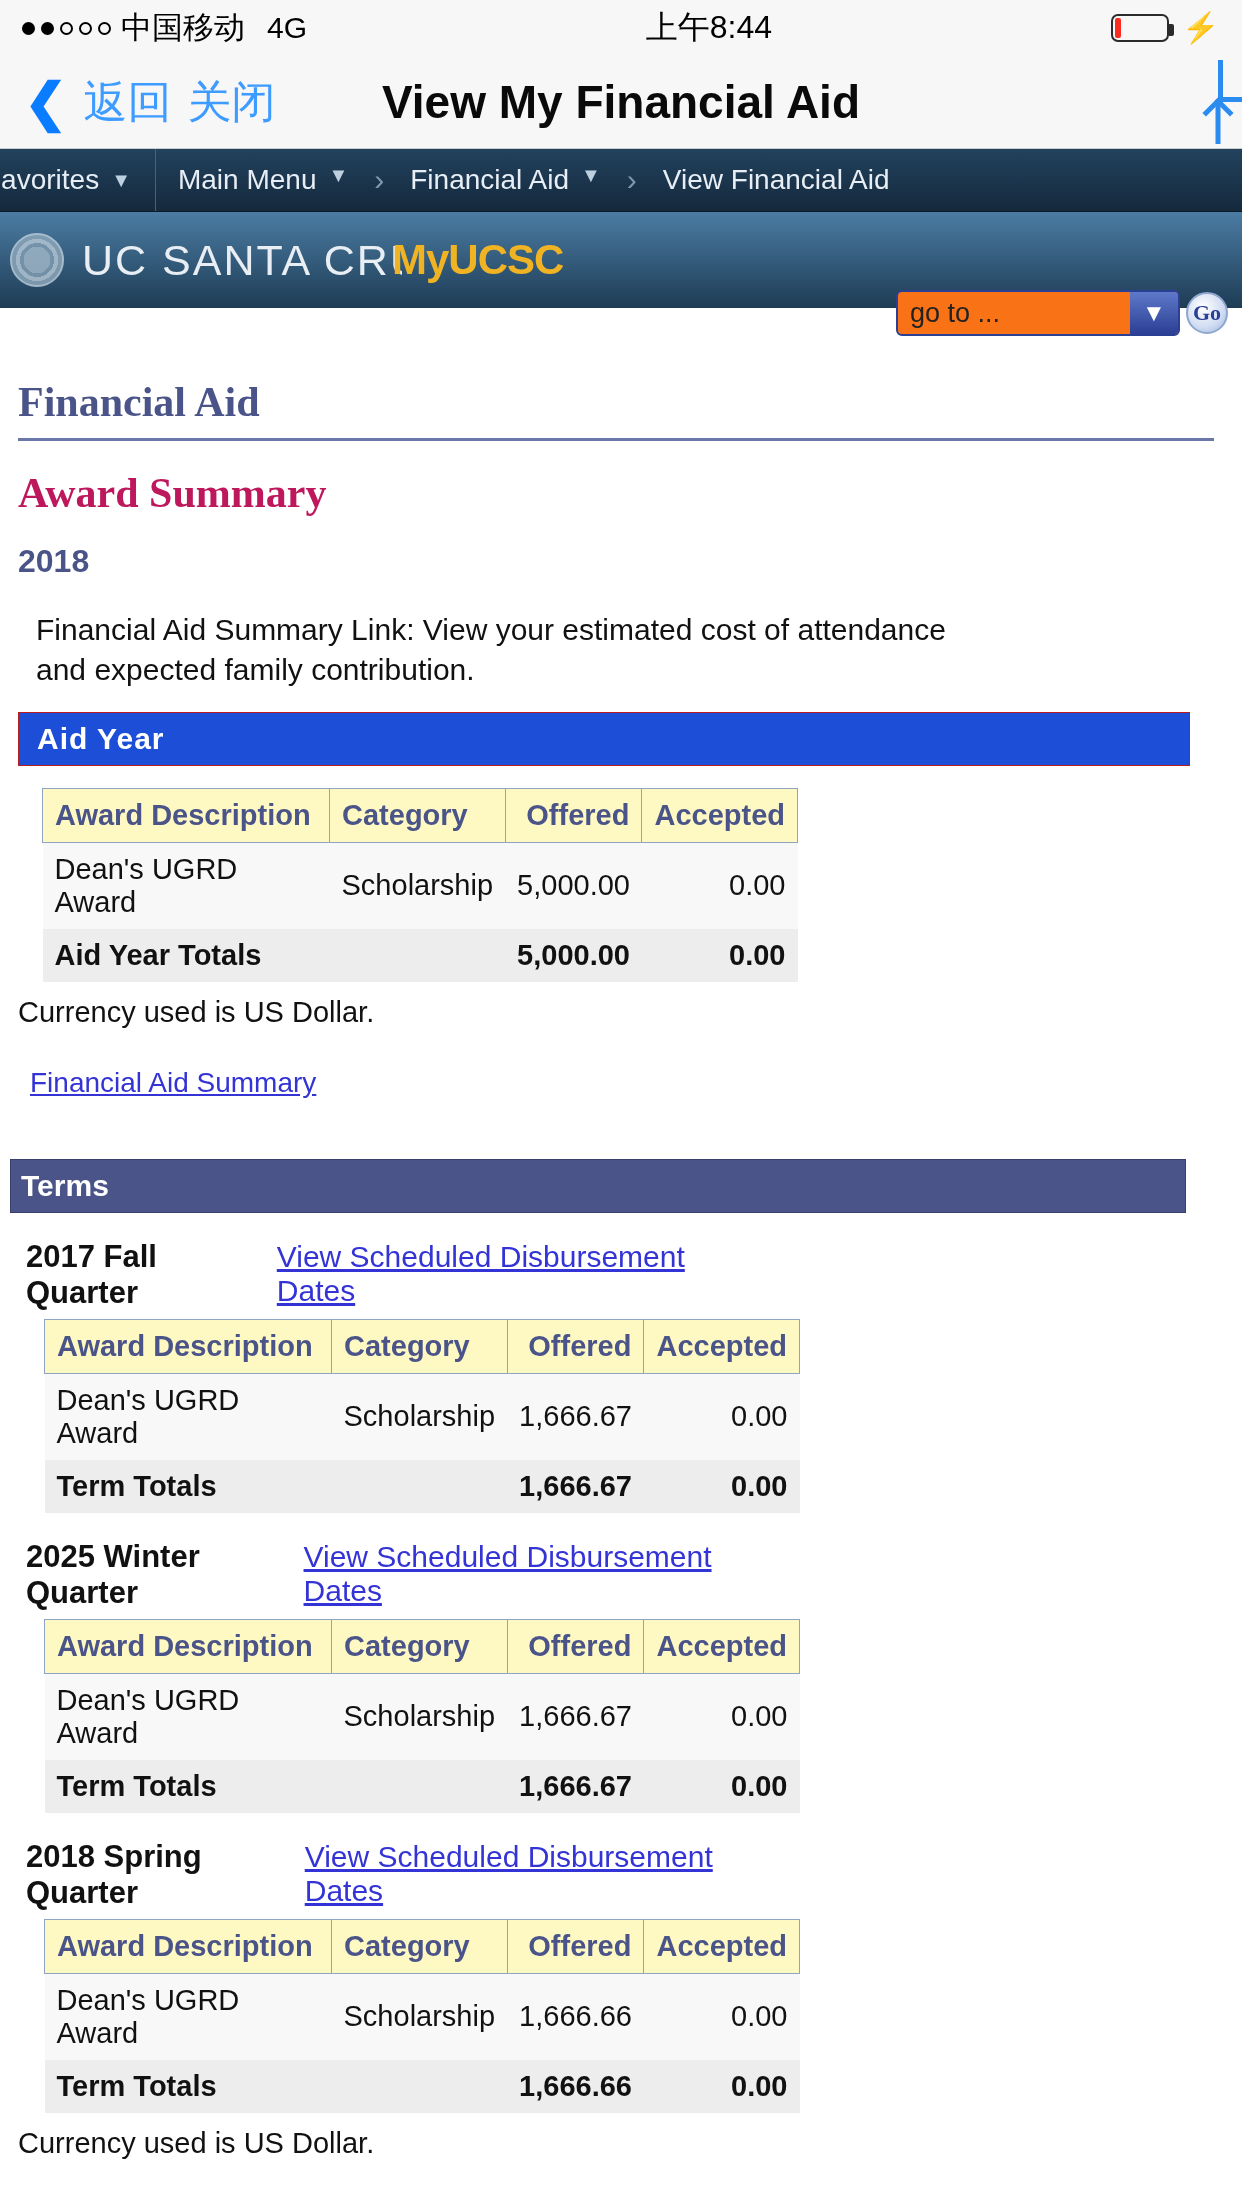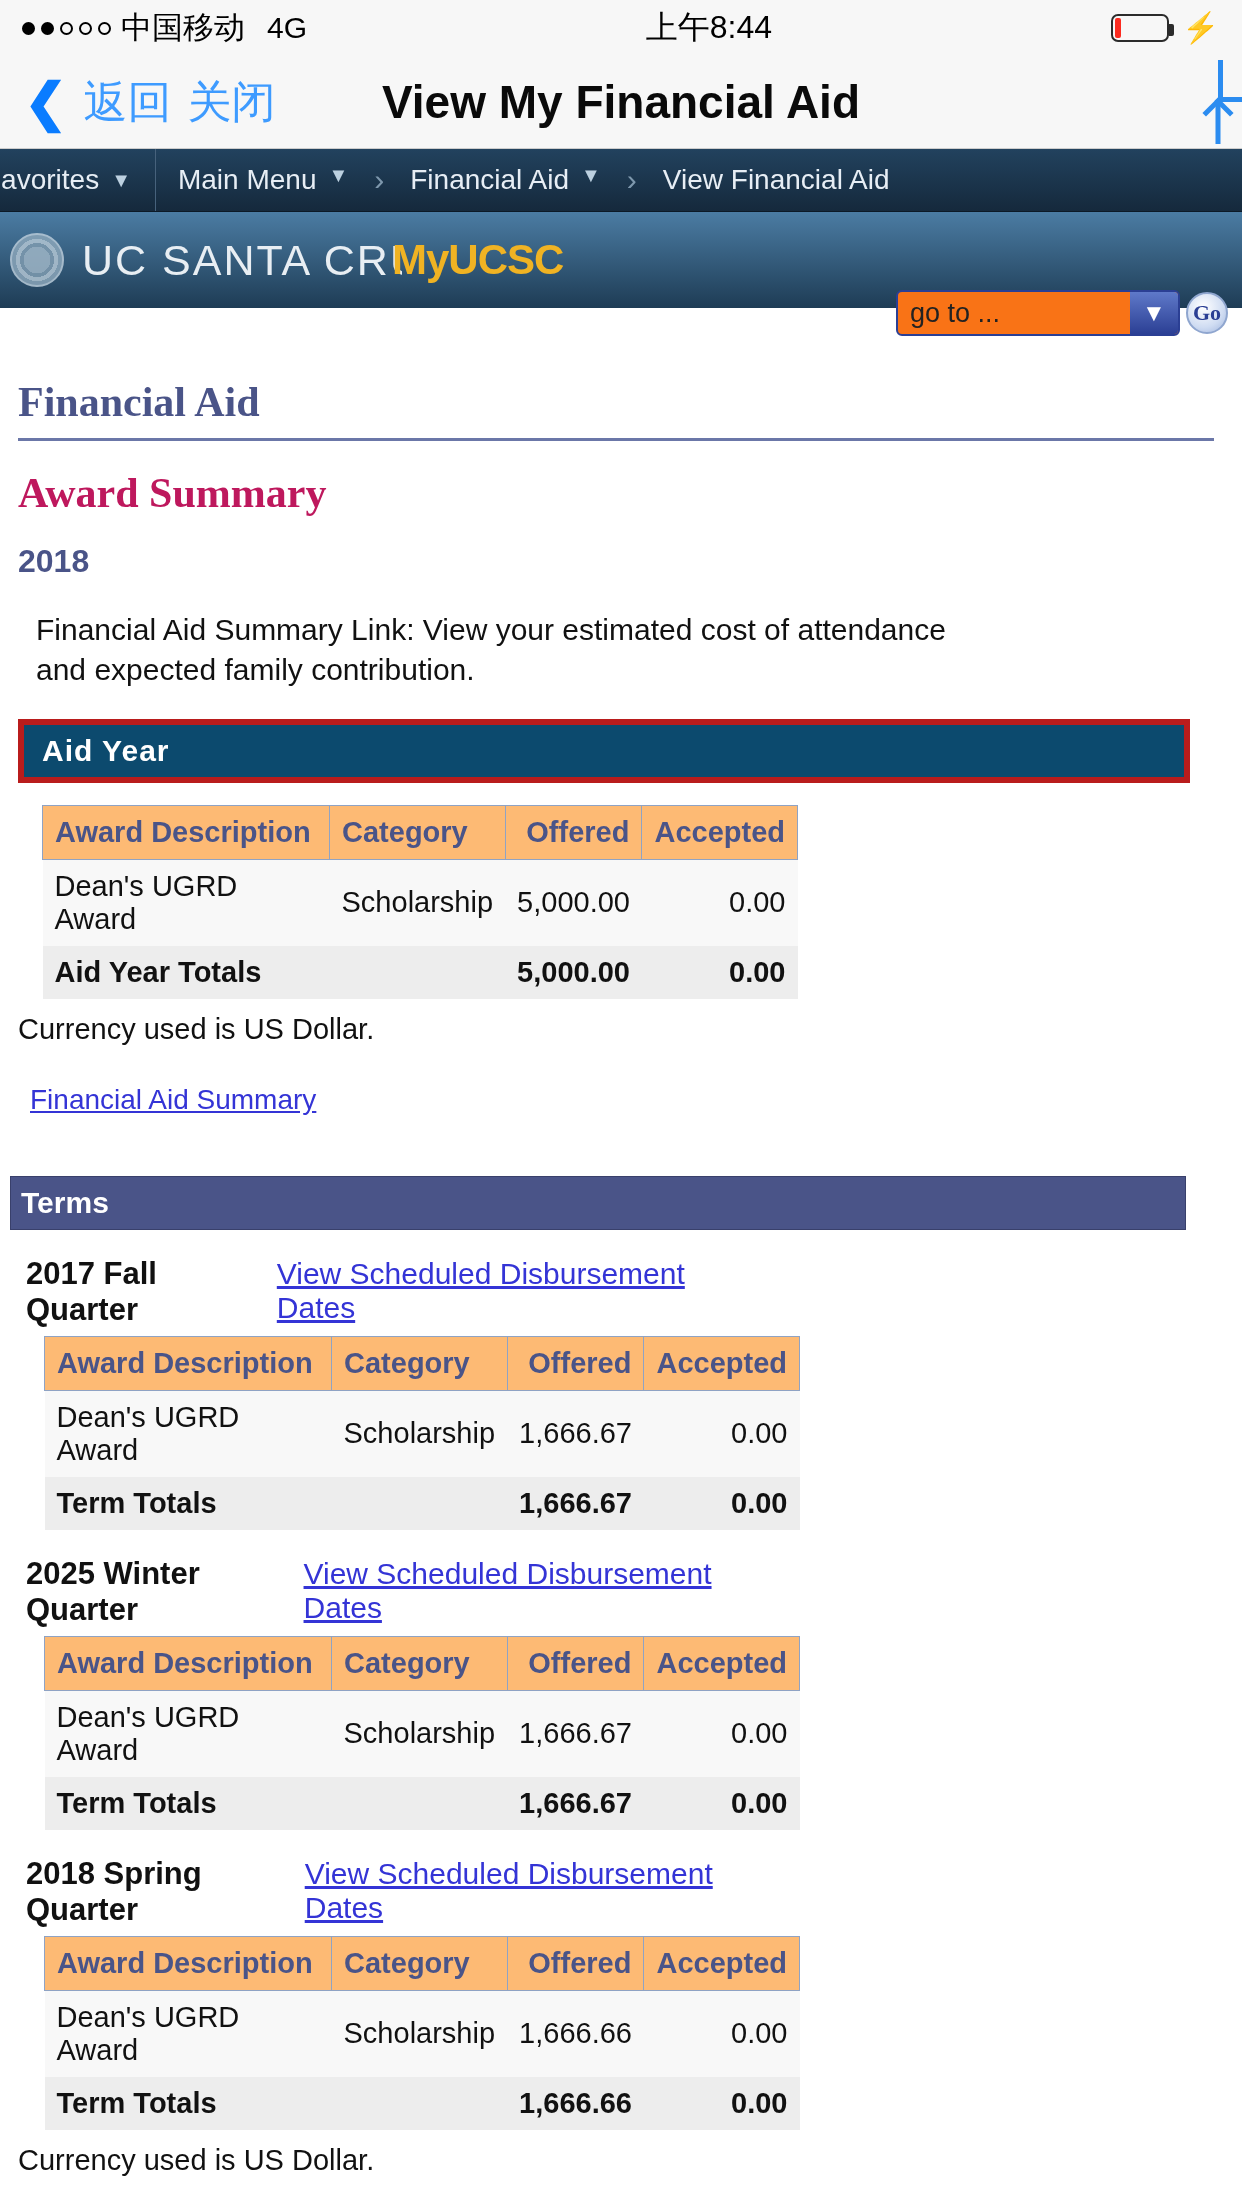--- a/index.html
+++ b/index.html
@@ -95,27 +95,27 @@
   .rule { height:3px; background:#6b77a8; margin: 4px 28px 0 18px; }
   .h-award { color:#be185d; font-family:"Liberation Serif", serif; font-weight:700;
              font-size:42px; padding: 28px 0 0 18px; }
   .h-year { color:#4a5488; font-size:32px; font-weight:700; padding: 26px 0 0 18px; }
   .intro { font-size:30px; color:#111; padding: 30px 24px 0 36px; line-height:1.33; max-width:1010px;}
 
   .sect-head {
     color:#ffffff; font-size:30px; font-weight:700; letter-spacing:1px;
     padding: 9px 0 9px 18px; margin: 18px 52px 0 18px; box-sizing:border-box;
   }
-  .sect-head.aid { background:#0c4a6e; border:6px solid #b91c1c; margin-top:29px; }
+  .sect-head.aid { background:#1d4ed8; border:1px solid #b91c1c; margin-top:22px; }
   .sect-head.terms { background:#4a5488; border:1px solid #39406b; margin: 0 56px 0 10px; letter-spacing:0; padding-left:10px;}
 
   table.awards { border-collapse:collapse; width:756px; margin-left:42px; margin-top:22px; }
   table.awards.term { margin-left:44px; margin-top:8px; }
   table.awards th {
-    background:#fdba74; color:#4a5488; font-size:29px; font-weight:700;
+    background:#fef9c3; color:#4a5488; font-size:29px; font-weight:700;
     border:1px solid #8fa3c4; padding: 10px 12px; text-align:left;
   }
   table.awards th.num { text-align:right; }
   table.awards td { font-size:29px; color:#111; padding: 10px 12px; border:none; }
   table.awards td.num { text-align:right; }
   table.awards tr.data td { background:#f8f8f8; }
   table.awards tr.totals td { background:#ededed; font-weight:700; }
   .note { font-size:29px; color:#111; padding: 14px 0 0 18px; }
   .falink { color:#3434d6; font-size:28px; text-decoration:underline; display:inline-block; }
   .falink-wrap { padding: 38px 0 0 30px; }

